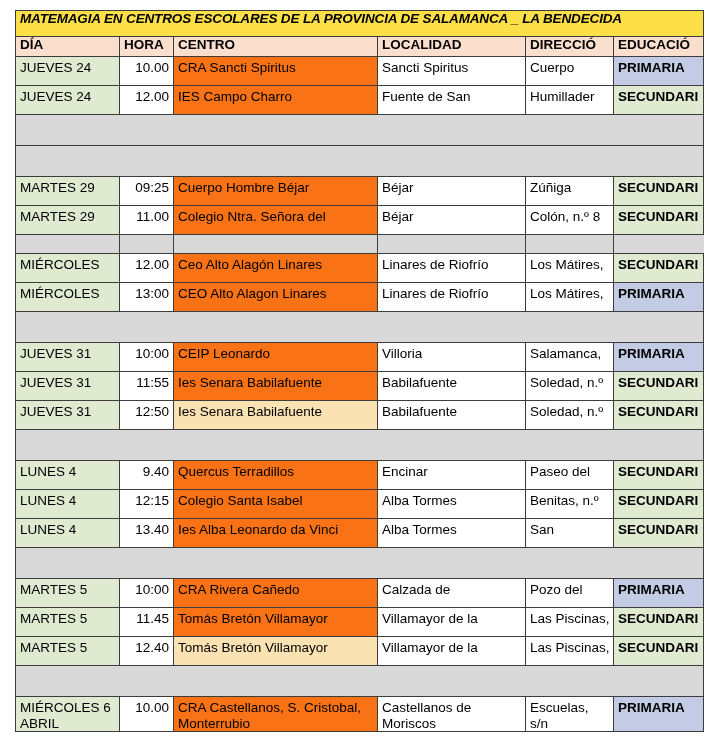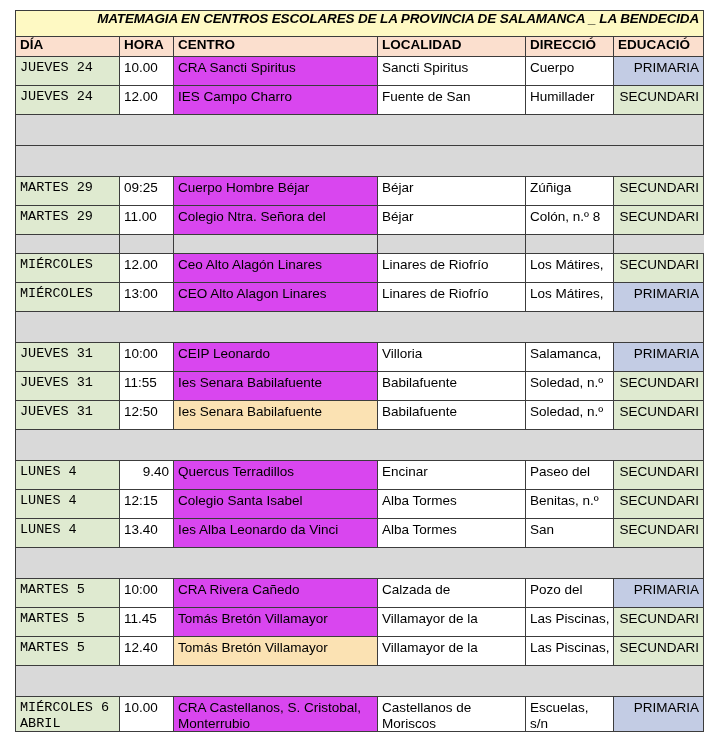--- a/index.html
+++ b/index.html
@@ -33,22 +33,22 @@
     font-size: 13.5px;
     line-height: 1.15;
     color: #000000;
     vertical-align: top;
     overflow: hidden;
     white-space: nowrap;
   }
 
   
   td.title-cell {
-    background: #fef9c3;
-    text-align: right;
+    background: #fde047;
+    text-align: left;
     font-style: italic;
     font-weight: bold;
     font-size: 13.2px;
     letter-spacing: -0.15px;
     height: 25px;
     padding-top: 2px;
     border: 1px solid #3c3c3c;
   }
 
   
@@ -58,30 +58,30 @@
     font-weight: bold;
     font-size: 13.5px;
     height: 19px;
     padding-top: 1px;
   }
 
   
   tr.data td { height: 25px; padding-top: 3px; }
   tr.data.clip td { height: 25px; white-space: normal; }
 
-  td.c-dia  { background: #dfead0; font-family: Liberation Mono, monospace; }
-  td.c-hora { background: #ffffff; text-align: left; }
+  td.c-dia  { background: #dfead0; }
+  td.c-hora { background: #ffffff; text-align: right; }
   td.c-hora.right { text-align: right; }
-  td.c-centro { background: #d946ef; }
+  td.c-centro { background: #f97316; }
   td.c-centro.hl { background: #fbe2b3; }
   td.c-loc { background: #ffffff; }
   td.c-dir { background: #ffffff; }
   td.c-edu {
-    text-align: right;
-    font-weight: normal;
+    text-align: left;
+    font-weight: bold;
     font-size: 13.2px;
   }
   td.c-edu.primaria  { background: #c3cce4; }
   td.c-edu.secundari { background: #dfead0; margin-left: 9px; }
 
   
   tr.spacer td {
     background: #d9d9d9;
     height: 18px;
     border-left: none;

